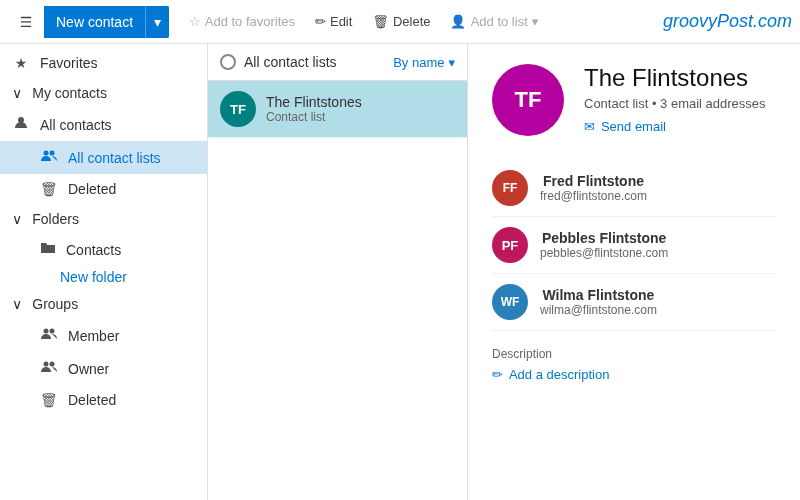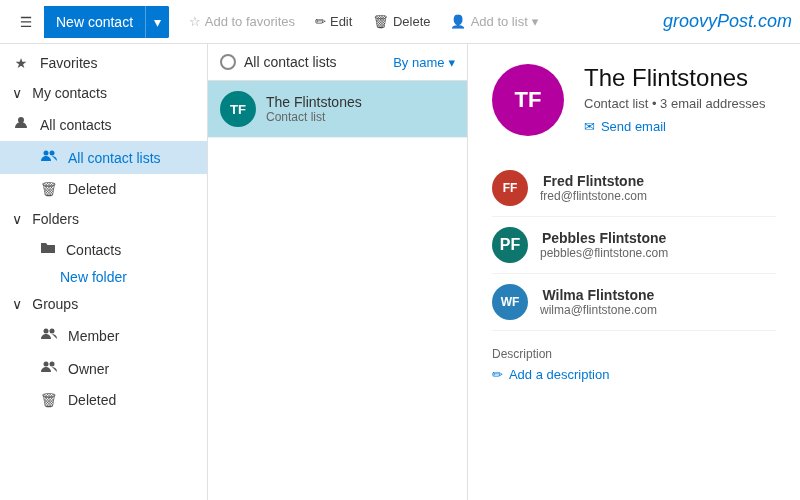--- a/index.html
+++ b/index.html
@@ -328,21 +328,21 @@
     <div class="member-item">
     <div class="avatar-circle" style="background:#c0392b; width:36px;height:36px;font-size:12px;">
       FF
     </div>
     <div class="member-info">
       <span class="member-name">Fred Flintstone</span>
       <span class="member-email">fred@flintstone.com</span>
     </div>
   </div>
         <div class="member-item">
-    <div class="avatar-circle" style="background:#0f766e; width:36px;height:36px;font-size:16px;">
+    <div class="avatar-circle" style="background:#be185d; width:36px;height:36px;font-size:13px;">
       PF
     </div>
     <div class="member-info">
       <span class="member-name">Pebbles Flintstone</span>
       <span class="member-email">pebbles@flintstone.com</span>
     </div>
   </div>
         <div class="member-item">
     <div class="avatar-circle" style="background:#2980b9; width:36px;height:36px;font-size:12px;">
       WF

